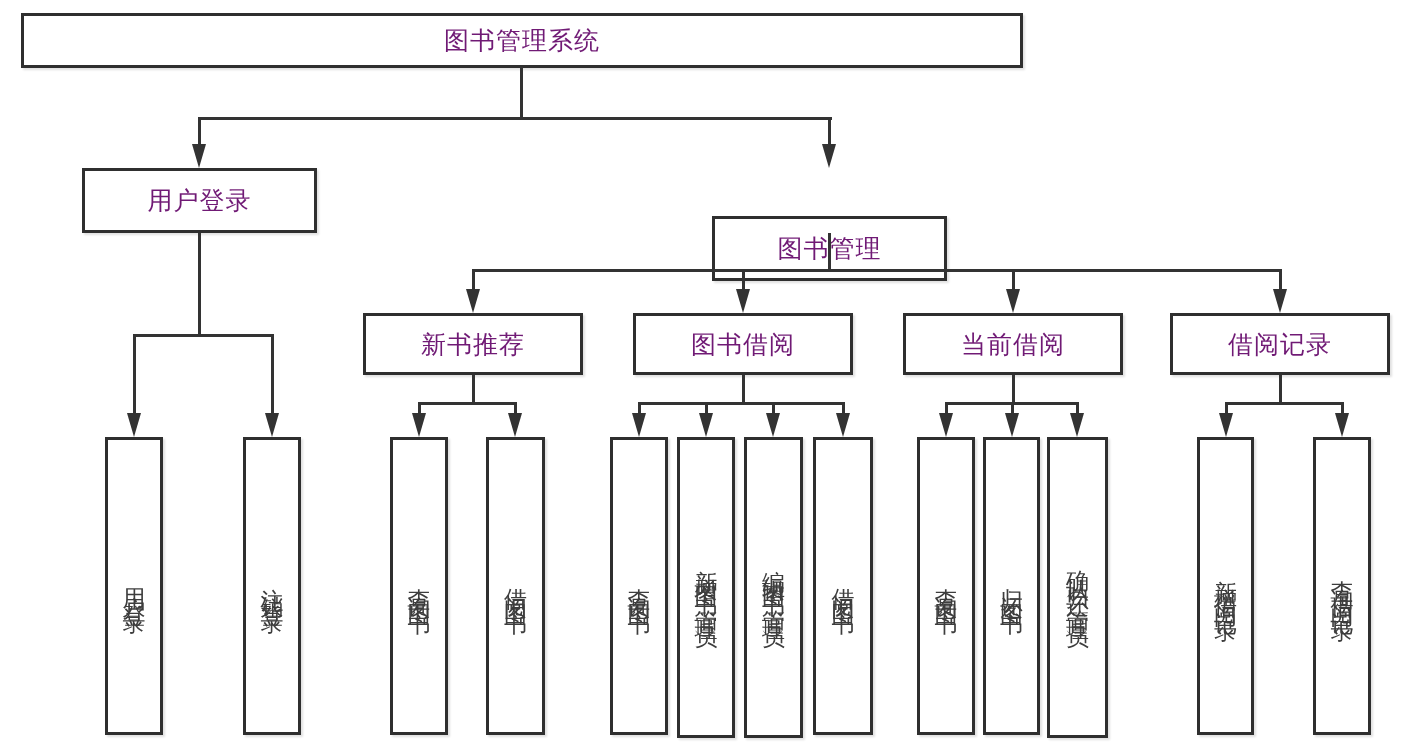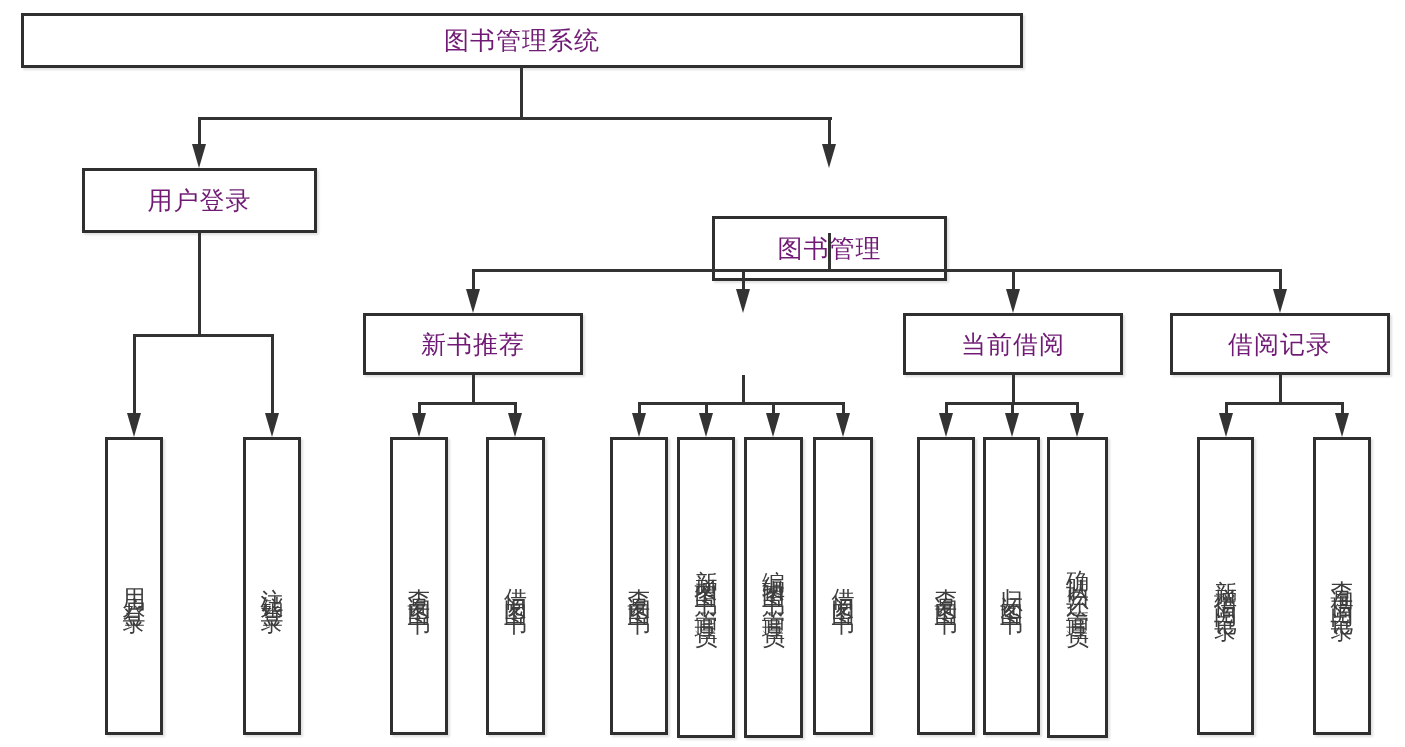--- a/index.html
+++ b/index.html
@@ -69,20 +69,23 @@
   </div>
 
   <div class="box" style="left:712px;top:168px;width:235px;height:65px;margin-top:48px;">
     <span>图书管理</span>
   </div>
 
   <div class="box" style="left:363px;top:313px;width:220px;height:62px;">
     <span>新书推荐</span>
   </div>
 
+  <div class="box" style="left:633px;top:313px;width:220px;height:62px;">
+    <span>图书借阅</span>
+  </div>
 
   <div class="box" style="left:903px;top:313px;width:220px;height:62px;text-align:right;">
     <span>当前借阅</span>
   </div>
 
   <div class="box" style="left:1170px;top:313px;width:220px;height:62px;">
     <span>借阅记录</span>
   </div>
 
   <div class="vbox" style="left:105px;top:437px;width:58px;height:298px;">

